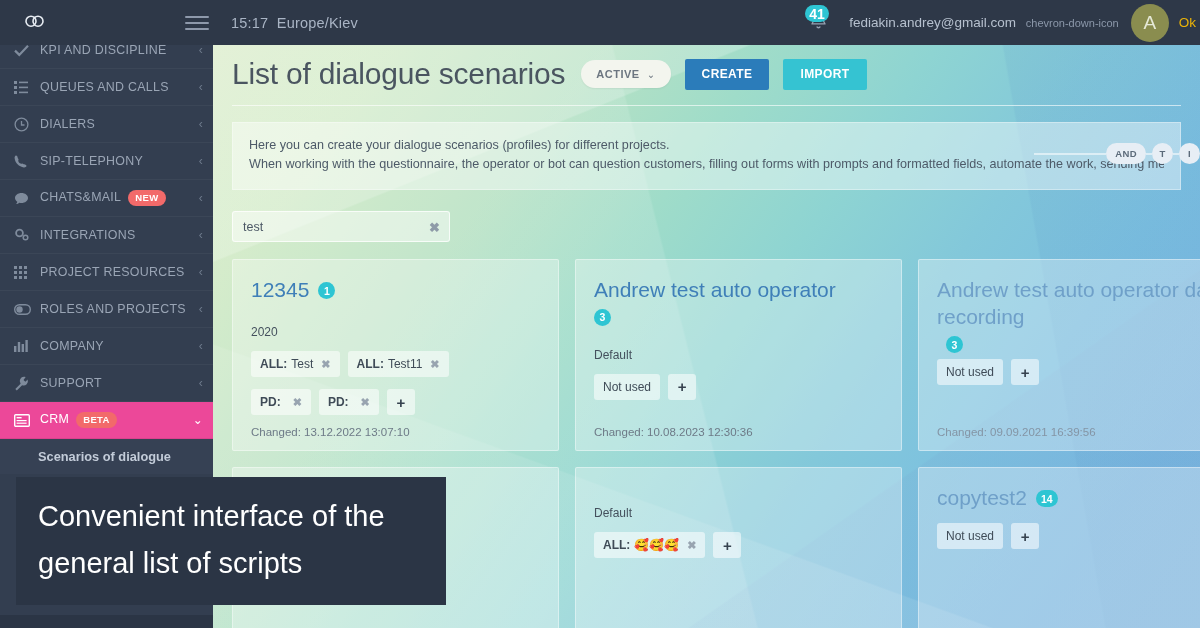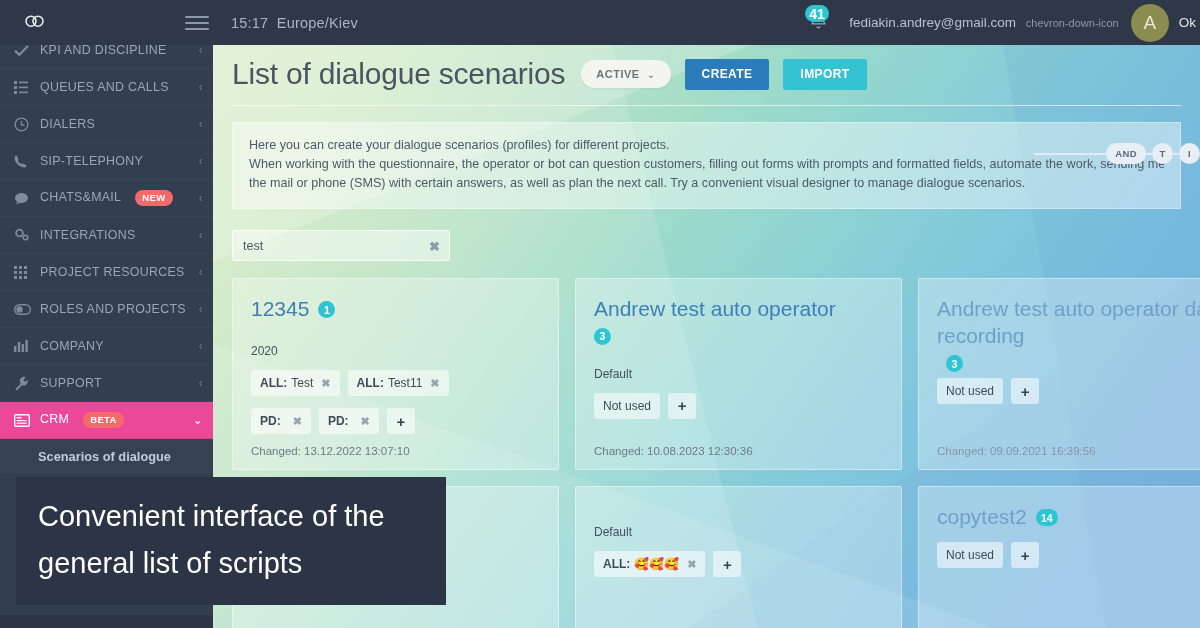--- a/index.html
+++ b/index.html
@@ -28,41 +28,41 @@
     background: #2ec5d3; color: #fff; border-radius: 9px; font-size: 14px;
     display: flex; align-items: center; justify-content: center; font-weight: 600; padding: 0 4px;
   }
   .user-email { color: #b6c0ce; font-size: 13.5px; margin-left: 14px; white-space: nowrap; }
   .caret-dn { display: inline-block; margin-left: 6px; color: #8c98aa; font-size: 11px; }
   .avatar {
     width: 38px; height: 38px; border-radius: 50%; background: #8a8d4f;
     margin-left: 12px; color: #e6e9d7; display: flex; align-items: center; justify-content: center;
     font-size: 19px; font-weight: 400;
   }
-  .ok-label { color: #e5e5e5; font-size: 13.5px; margin-left: 10px; white-space: nowrap; }
+  .ok-label { color: #eab308; font-size: 13.5px; margin-left: 10px; white-space: nowrap; }
 
   
   .sidebar {
     position: absolute; top: 32px; left: 0; width: 213px; height: 583px;
     background: #333e50; z-index: 30; overflow: hidden;
   }
   .nav-item {
     position: relative; height: 37px; display: flex; align-items: center;
     padding: 0 10px 0 14px; color: #9aa5b5; font-size: 12.4px; cursor: pointer;
     border-bottom: 1px solid rgba(255,255,255,0.045);
     letter-spacing: .3px;
   }
   .nav-item .ico { width: 26px; flex: 0 0 26px; display: flex; align-items: center; color: #7f8b9c; }
   .nav-item .lbl { flex: 1 1 auto; white-space: nowrap; overflow: hidden; }
   .nav-item .chev { color: #6f7b8d; font-size: 12px; margin-left: 6px; }
   .nav-item.active { background: #ec4899; color: #fff; border-bottom-color: rgba(0,0,0,.07); }
   .nav-item.active .ico, .nav-item.active .chev { color: #fff; }
   .badge-new {
     display: inline-block; background: #f26a6a; color: #fff; font-size: 9.5px;
-    font-weight: 700; border-radius: 9px; padding: 2px 7px 3px; margin-left: 14px;
+    font-weight: 700; border-radius: 9px; padding: 2px 7px 3px; margin-left: 7px;
     letter-spacing: .4px; vertical-align: middle;
   }
   .sub-item {
     height: 35px; display: flex; align-items: center; padding-left: 38px;
     background: #39445780; color: #c3ccd9; font-size: 12.8px; font-weight: 700; cursor: pointer;
   }
   .sub-item.plain { font-weight: 400; color: #9aa5b5; background: transparent; }
 
   
   .main {
@@ -395,21 +395,20 @@
         <div class="chain-node dot">T</div>
         <div class="chain-seg"></div>
         <div class="chain-node dot">I</div>
       </div>
 
       <div class="hr-line"></div>
 
       <div class="info-panel">
         <p>Here you can create your dialogue scenarios (profiles) for different projects.</p>
         <p>When working with the questionnaire, the operator or bot can question customers, filling out forms with prompts and formatted fields, automate the work, sending messages</p>
-        <p>the mail or phone (SMS) with certain answers, as well as plan the next call. Try a convenient visual designer to manage dialogue scenarios.</p>
       </div>
 
       <div class="search-row">
         <div class="search-box">
           <input type="text" value="test" placeholder="" style="">
           <span class="search-clear">✖</span>
         </div>
       </div>
 
       <div class="grid">

